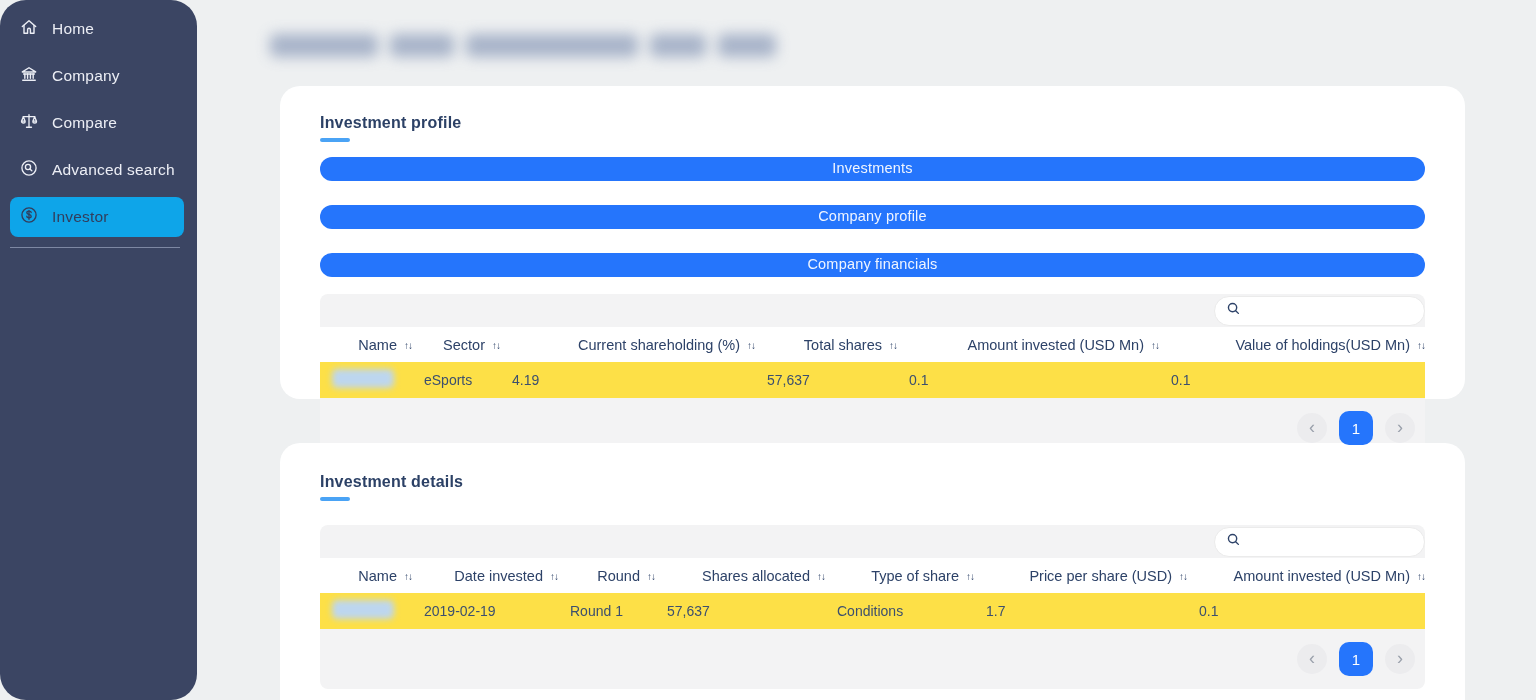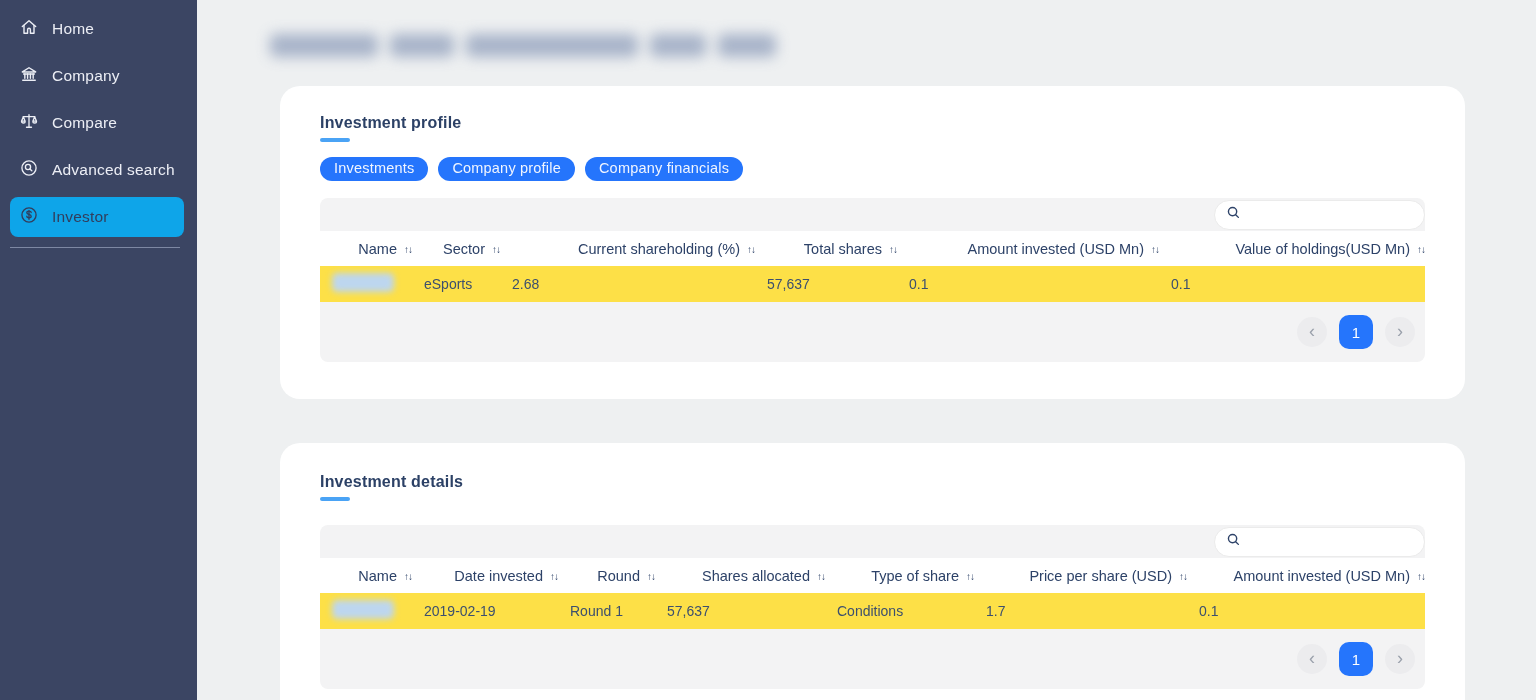--- a/index.html
+++ b/index.html
@@ -8,21 +8,21 @@
     font-family: "Liberation Sans", sans-serif;
     background: #eef0f1;
     display: flex;
     color: #2d4268;
   }
 
   
   .sidebar {
     width: 197px; height: 700px; flex-shrink: 0;
     background: #3b4563;
-    display: flex; flex-direction: column;
+    display: flex; flex-direction: column; border-radius: 26px;
   }
   .nav { padding-top: 9px; }
   .nav-item {
     display: flex; align-items: center; gap: 13px;
     margin: 0 13px 7px 10px; padding: 8px 6px 8px 9px;
     border-radius: 8px; color: #eceef5;
     font-size: 15.5px; letter-spacing: .2px; cursor: pointer;
     white-space: nowrap;
   }
   .nav-item svg { width: 20px; height: 20px; flex-shrink: 0; }
@@ -48,21 +48,21 @@
   .card {
     width: 1185px; background: #ffffff; border-radius: 20px;
     padding: 28px 40px 0;
   }
   .card-1 { margin-top: 27px; height: 313px; }
   .card-2 { margin-top: 44px; height: 300px; padding-top: 30px; }
 
   .section-title { color: #2c4166; font-size: 16px; font-weight: 600; letter-spacing: .2px; }
   .title-underline { width: 30px; height: 4px; border-radius: 2px; background: #4aa3f5; margin-top: 6px; }
 
-  .tabs { display: flex; gap: 10px; margin-top: 15px; }
+  .tabs { display: flex; gap: 24px; margin-top: 15px; flex-direction: column; }
   .tab {
     background: #2575fc; color: #f0f5ff; font-size: 14.5px;
     padding: 3px 14px 5px; border-radius: 14px; border: none;
     cursor: pointer; font-family: inherit; letter-spacing: .2px;
   }
 
   .table-wrap { margin-top: 17px; }
   .card-2 .table-wrap { margin-top: 24px; }
 
   .search-bar {
@@ -232,21 +232,21 @@
         </div>
         <div class="hdr-cell">
           <span>Value of holdings(USD Mn)</span>
           <span class="sort">↑↓</span>
         </div>
       </div>
 
       <div class="grid-row grid-1">
         <div><span class="redacted-chip"></span></div>
         <div class="cell">eSports</div>
-        <div class="cell">2.68</div>
+        <div class="cell">4.19</div>
         <div class="cell">57,637</div>
         <div class="cell">0.1</div>
         <div class="cell">0.1</div>
       </div>
 
       <div class="pager-bar">
         <button class="chev">‹</button>
         <button class="page-btn">1</button>
         <button class="chev">›</button>
       </div>

